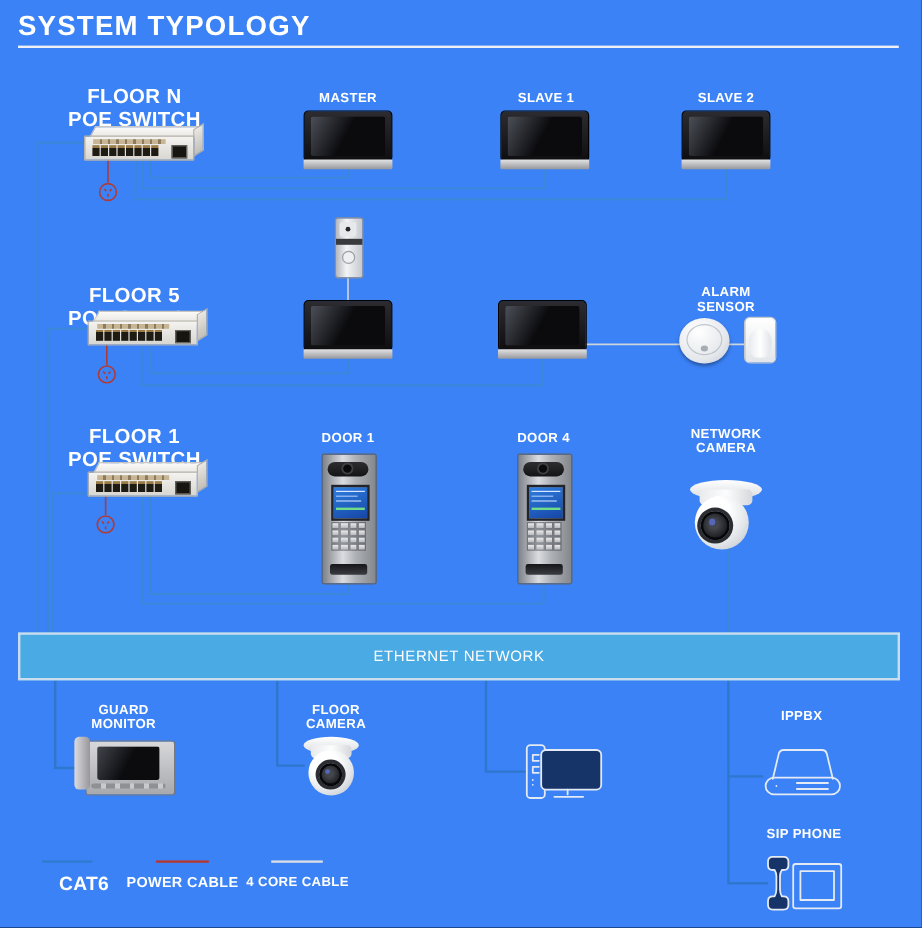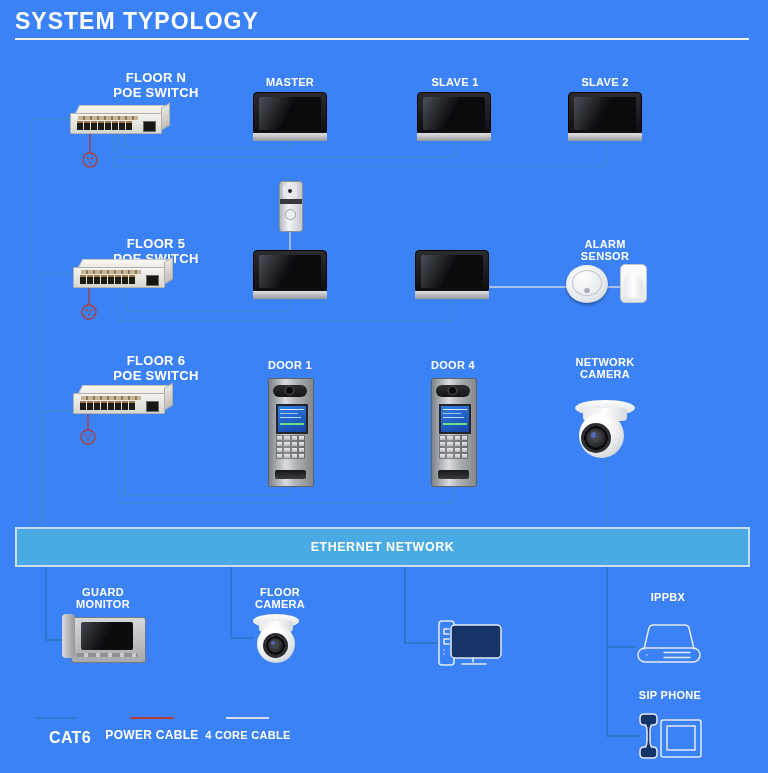--- a/index.html
+++ b/index.html
@@ -14,21 +14,21 @@
   .title{
     position:absolute;left:15px;top:8px;margin:0;
     color:#fff;font-size:23px;font-weight:700;letter-spacing:1px;white-space:nowrap;
   }
   .title-rule{position:absolute;left:15px;top:38px;width:734px;height:2px;background:#eef1f6;}
   .lbl{
     position:absolute;transform:translateX(-50%);
     color:#fff;font-size:11px;font-weight:700;line-height:1.12;
     letter-spacing:.3px;text-align:center;white-space:nowrap;
   }
-  .lbl.big{font-size:13px;margin-left:44px;}
+  .lbl.big{font-size:17px;}
   
   #wires{position:absolute;left:0;top:0;z-index:1;}
   .dev{position:absolute;z-index:2;}
   
   .switch{width:95px;height:28px;}
   .sw-top{position:absolute;left:4px;top:0;width:86px;height:9px;
     background:linear-gradient(#fbfaf8,#e7e5e0);border:1px solid #c9c6bf;border-bottom:none;
     transform:skewX(-28deg);transform-origin:0 100%;}
   .sw-side{position:absolute;right:-5px;top:3px;width:7px;height:21px;
     background:linear-gradient(#e9e7e2,#c2bfb8);transform:skewY(-32deg);transform-origin:0 0;border:1px solid #b3b0a8;}
@@ -103,21 +103,21 @@
   .g-scr{position:absolute;left:19px;top:9px;width:52px;height:28px;border-radius:2px;
     background:linear-gradient(118deg,rgba(110,116,128,.55),rgba(15,15,18,.05) 50%),#0c0c0f;}
   .g-base{position:absolute;left:14px;top:40px;width:62px;height:4px;border-radius:2px;
     background:repeating-linear-gradient(90deg,#8f9094 0 8px,#c9cacd 8px 12px);}
   
   .oline{stroke:#e3eaf3;stroke-width:1.5;fill:none;stroke-linecap:round;stroke-linejoin:round;}
   
   .eth{position:absolute;left:15px;top:527px;width:735px;height:40px;z-index:2;
     background:#49aae4;border:2px solid #c9ddee;box-sizing:border-box;
     display:flex;align-items:center;justify-content:center;}
-  .eth span{color:#fff;font-size:12.5px;font-weight:700;letter-spacing:.5px;}
+  .eth span{color:#fff;font-size:12.5px;font-weight:400;letter-spacing:.5px;}
   
   .leg-line{position:absolute;height:2px;}
 </style>
 </head>
 <body>
 
 <div id="stage">
 
   <h1 class="title">SYSTEM TYPOLOGY</h1>
   <div class="title-rule"></div>
@@ -259,21 +259,21 @@
   </div>
 
   <div class="lbl" style="left:605px;top:238px">
     <div>ALARM</div>
     <div>SENSOR</div>
   </div>
   <div class="dev smoke" style="left:566px;top:265px"></div>
   <div class="dev pir" style="left:620px;top:264px"></div>
 
   <div class="lbl big" style="left:112px;top:354px">
-    <div>FLOOR 6</div>
+    <div>FLOOR 1</div>
     <div>POE SWITCH</div>
   </div>
   <div class="dev switch" style="left:73px;top:385px">
     <div class="sw-top"></div>
     <div class="sw-side"></div>
     <div class="sw-front">
       <div class="sw-strip"></div>
       <div class="sw-ports">
           <i></i>
           <i></i>

